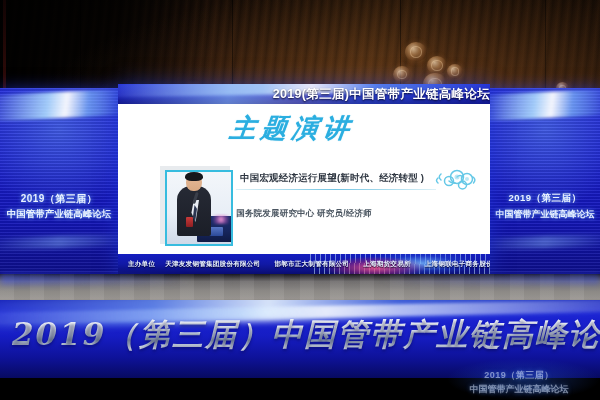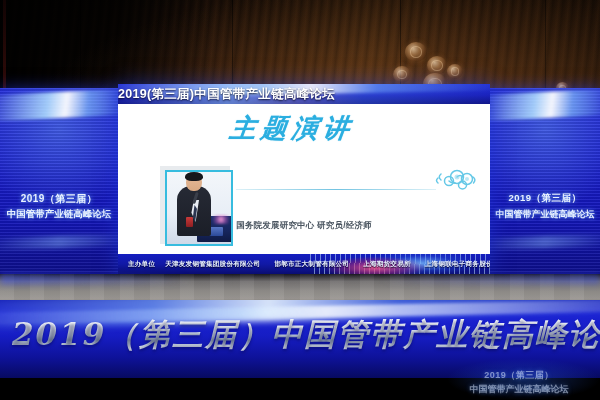--- a/index.html
+++ b/index.html
@@ -104,21 +104,21 @@
     background:
       linear-gradient(100deg, rgba(255,255,255,0) 0%, rgba(160,210,255,.55) 30%, rgba(255,255,255,.25) 48%, rgba(90,150,255,.25) 66%, rgba(255,255,255,0) 100%),
       linear-gradient(180deg,#1d2ad4 0%, #1a22bd 55%, #101588 100%);
   }
   .screen-header .hdr-sheen {
     position:absolute; left:-5%; top:-4px; width:110%; height:14px;
     background:linear-gradient(95deg, rgba(255,255,255,0) 0%, rgba(190,230,255,.7) 40%, rgba(255,255,255,.85) 52%, rgba(130,190,255,.45) 68%, rgba(255,255,255,0) 100%);
     filter:blur(1.4px); transform:rotate(-1deg);
   }
   .screen-header .hdr-title {
-    position:relative; z-index:2; text-align:left; line-height:20px;
+    position:relative; z-index:2; text-align:right; line-height:20px;
     font-size:12.5px; font-weight:700; color:#ffffff; letter-spacing:.3px;
     text-shadow:0 1px 2px rgba(0,0,20,.85);
   }
 
   .slide {
     position:relative; height:150px; background:#ffffff; overflow:hidden;
   }
   .slide-title {
     position:absolute; left:112px; top:7px;
     font-family:"DejaVu Serif","Liberation Serif",serif;
@@ -189,21 +189,21 @@
     position:absolute; left:122px; top:68px; width:190px;
     font-size:9.5px; font-weight:700; color:#2d3540; letter-spacing:.2px;
     white-space:nowrap;
   }
   .sub-rule {
     position:absolute; left:118px; top:85px; width:200px; height:1px;
     background:linear-gradient(90deg, rgba(120,200,225,.25), rgba(90,185,220,.85), rgba(120,200,225,.25));
   }
   .slide-org {
     position:absolute; left:0; right:0; top:104px; text-align:center;
-    font-size:8.5px; font-weight:700; color:#4a5560; letter-spacing:.2px;margin-top:12px;
+    font-size:8.5px; font-weight:700; color:#4a5560; letter-spacing:.2px;
   }
   .slide-name {
     position:absolute; left:0; right:0; top:124px; text-align:center;
     font-size:8.5px; font-weight:700; color:#4a5560; letter-spacing:.5px;
   }
   .cloud-orn {
     position:absolute; right:12px; top:62px; width:44px; height:26px; opacity:.95;
   }
 
   .screen-footer {
@@ -354,20 +354,21 @@
         <div class="podium-glow"></div>
         <div class="body"></div>
         <div class="shirt"></div>
         <div class="tie"></div>
         <div class="badge"></div>
         <div class="mic"></div>
         <div class="head"></div>
         <div class="hair"></div>
       </div>
 
+      <div class="slide-sub">中国宏观经济运行展望(新时代、经济转型 )</div>
       <div class="sub-rule"></div>
 
       <svg class="cloud-orn" viewBox="0 0 88 52">
         <g fill="none" stroke="#5ec6e6" stroke-width="3" stroke-linecap="round">
           <circle cx="46" cy="22" r="13"></circle>
           <circle cx="66" cy="26" r="11"></circle>
           <circle cx="30" cy="30" r="9"></circle>
           <circle cx="57" cy="38" r="8"></circle>
           <path d="M14 28 q-7 -6 0 -12"></path>
           <path d="M8 34 q-6 -5 0 -10"></path>

